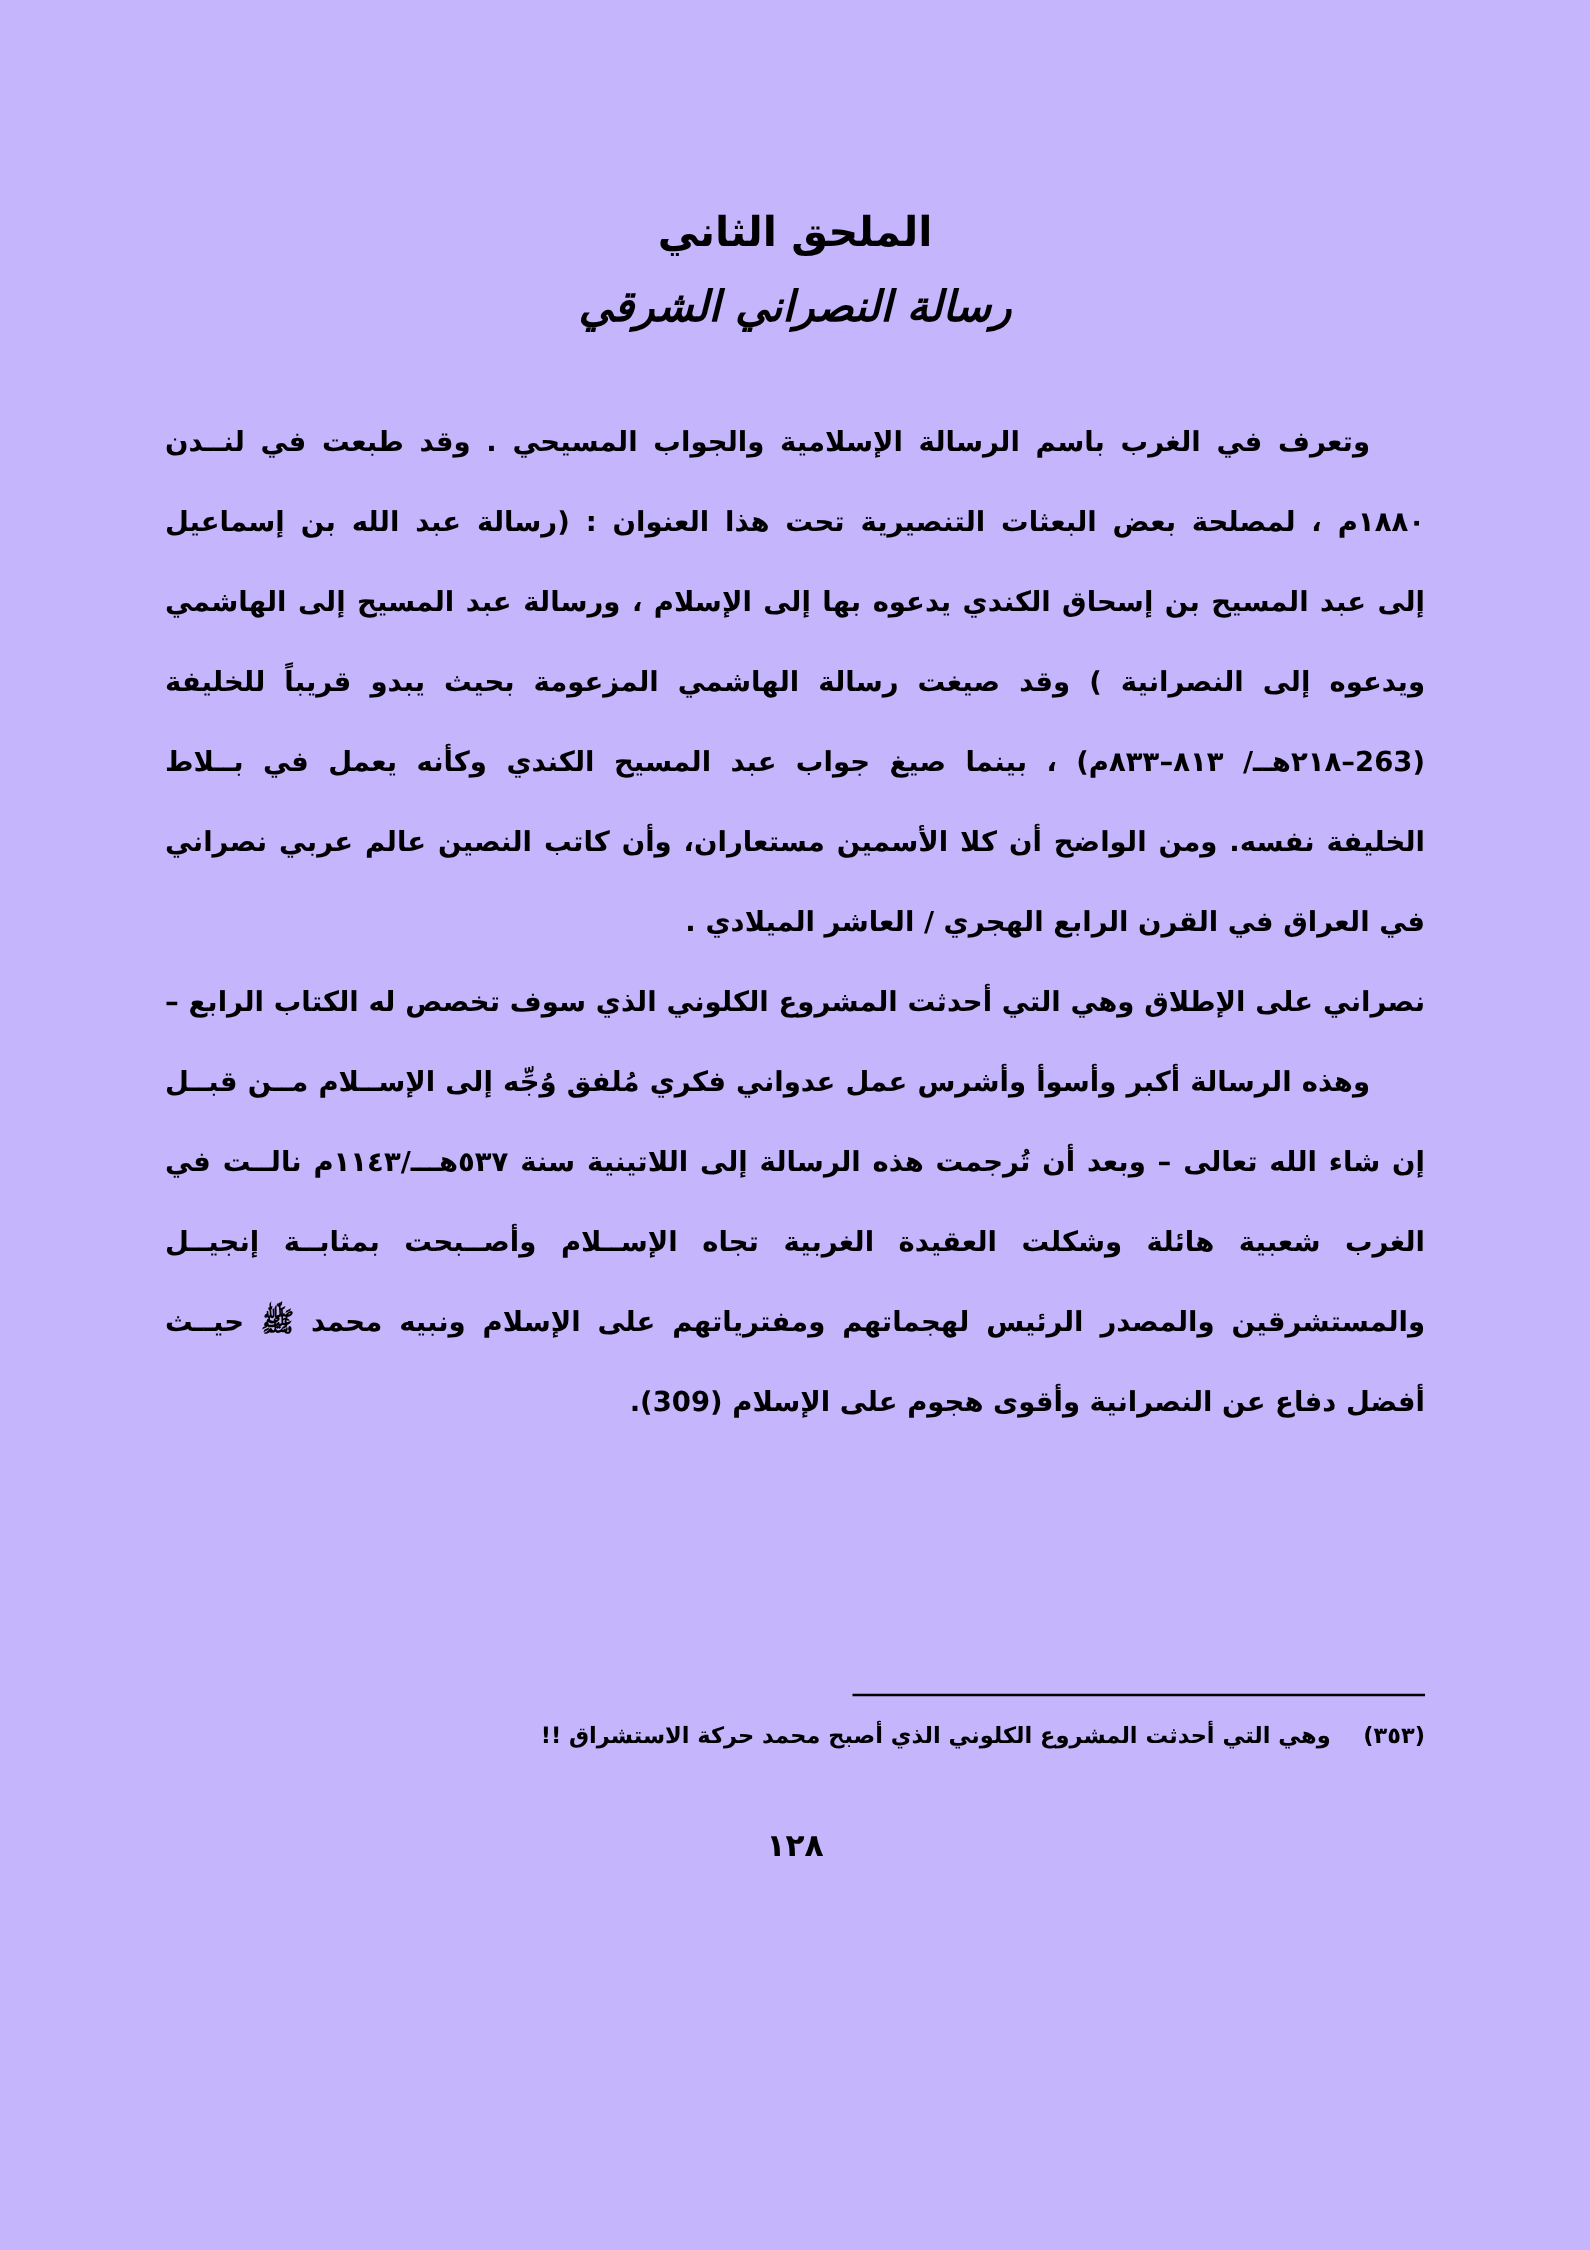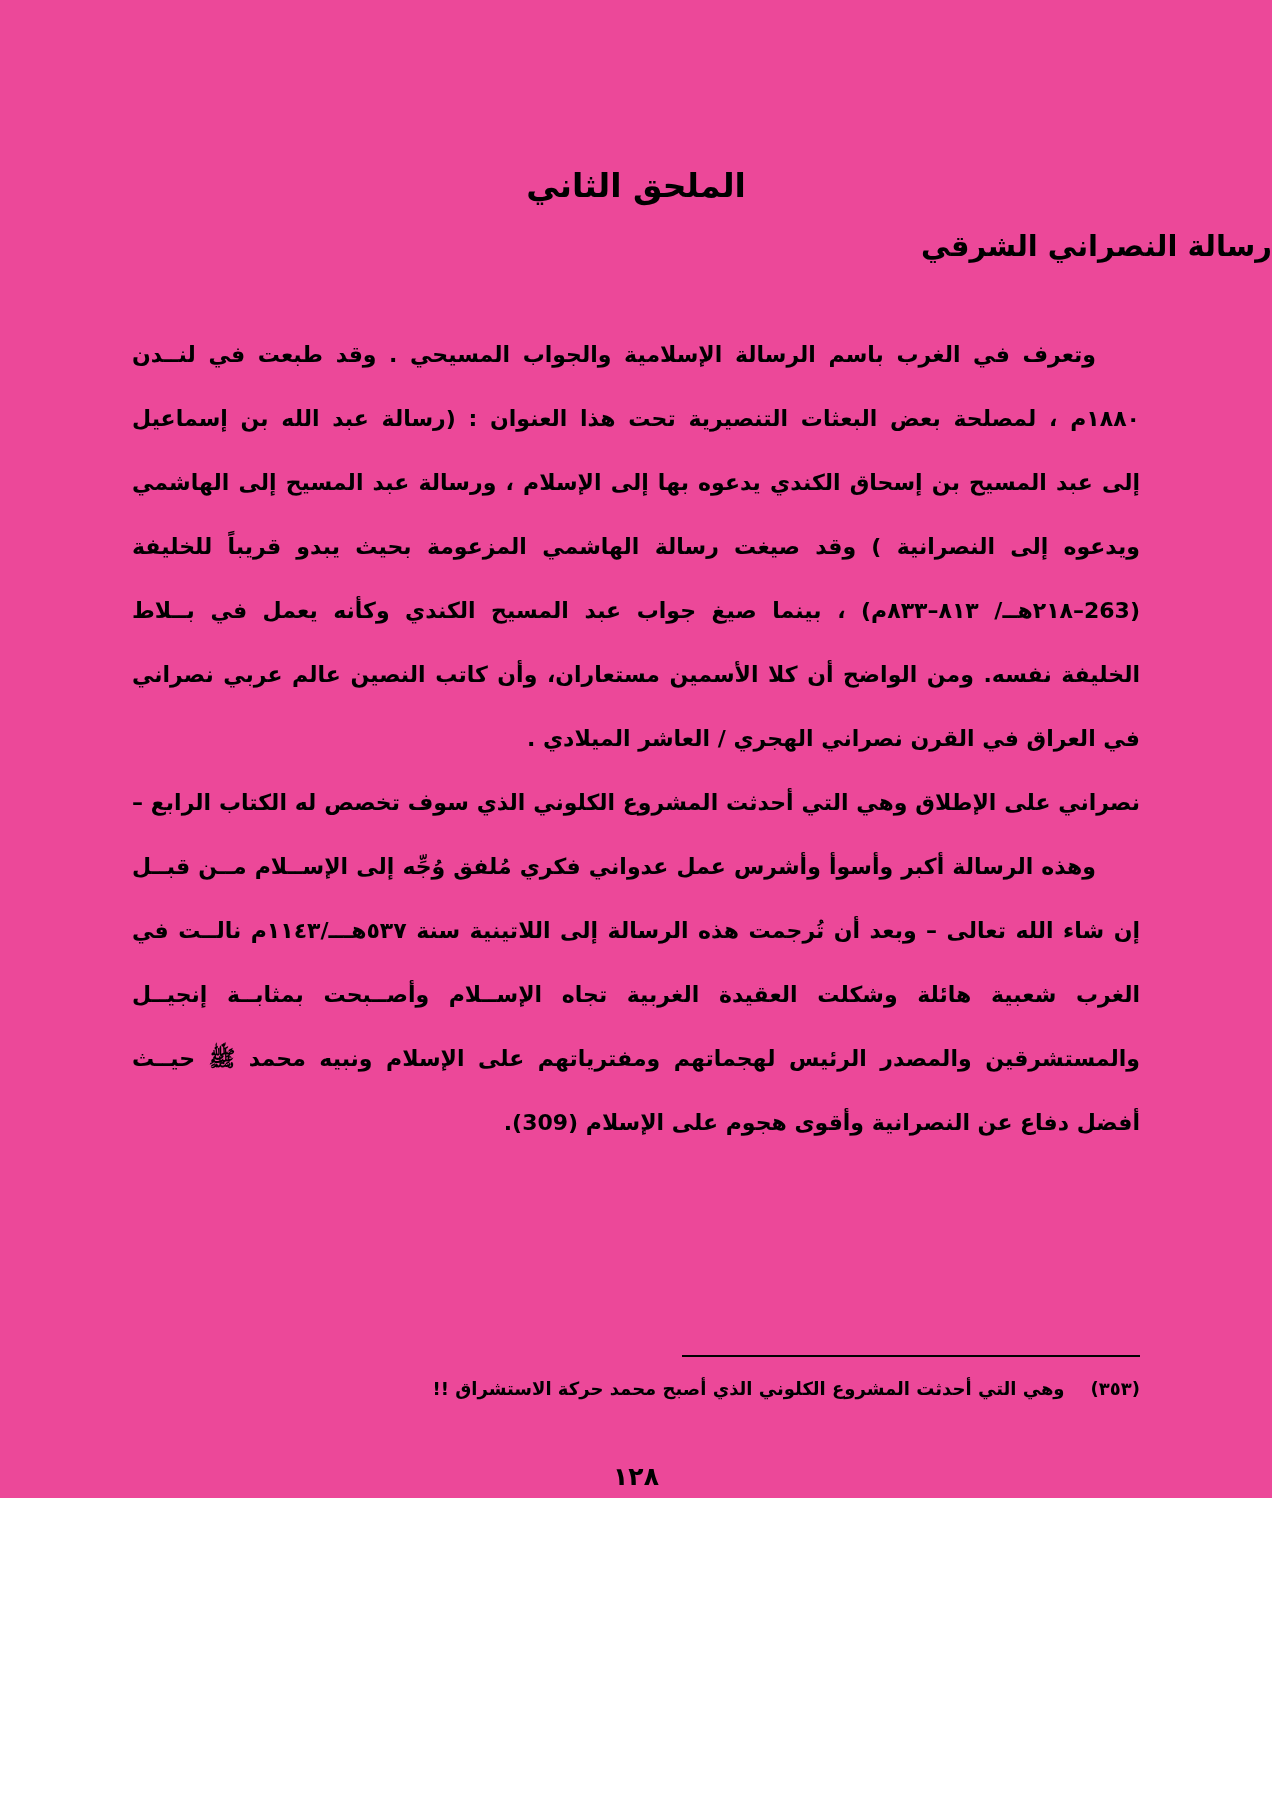--- a/index.html
+++ b/index.html
@@ -1,39 +1,41 @@
 <!DOCTYPE html>
 <html lang="ar" dir="rtl"><head>
 <meta charset="utf-8">
 <style>
   html, body { margin: 0; padding: 0; background: #ffffff; }
   .page {
     position: relative;
     width: 1272px;
-    height: 1498px;
+    height: 1800px;
     margin: 0 auto;
-    background: #ec4899;
+    background: #c4b5fd;
     color: #000000;
     direction: rtl;
     font-family: "DejaVu Sans", sans-serif;
     font-weight: bold;
     overflow: hidden;
   }
   .title {
     position: absolute;
     top: 160px; left: 0; right: 0;
     text-align: center;
     font-size: 33px;
     line-height: 52px;
   }
   .subtitle {
     position: absolute;
     top: 222px; left: 0; right: 0;
-    font-size: 29px;
+    text-align: center;
+    font-size: 34px;
     line-height: 48px;
+    font-style: italic;
   }
   .body-text {
     position: absolute;
     top: 323px;
     right: 132px;
     width: 1008px;
     font-size: 22px;
   }
   .para { margin: 0; }
   .line {
@@ -81,21 +83,21 @@
   <div class="subtitle">رسالة النصراني الشرقي</div>
 
   <div class="body-text">
     <div class="para">
       <div class="line indent">وتعرف في الغرب باسم الرسالة الإسلامية والجواب المسيحي . وقد طبعت في لنــدن ســنة</div>
       <div class="line">١٨٨٠م ، لمصلحة بعض البعثات التنصيرية تحت هذا العنوان : (رسالة عبد الله بن إسماعيل الهاشمي</div>
       <div class="line">إلى عبد المسيح بن إسحاق الكندي يدعوه بها إلى الإسلام ، ورسالة عبد المسيح إلى الهاشمي يرد عليه</div>
       <div class="line">ويدعوه إلى النصرانية ) وقد صيغت رسالة الهاشمي المزعومة بحيث يبدو قريباً للخليفة العباسي المأمون</div>
       <div class="line">(263–٢١٨هــ/ ٨١٣–٨٣٣م) ، بينما صيغ جواب عبد المسيح الكندي وكأنه يعمل في بــلاط</div>
       <div class="line">الخليفة نفسه. ومن الواضح أن كلا الأسمين مستعاران، وأن كاتب النصين عالم عربي نصراني عــاش</div>
-      <div class="line last">في العراق في القرن نصراني الهجري / العاشر الميلادي .</div>
+      <div class="line last">في العراق في القرن الرابع الهجري / العاشر الميلادي .</div>
     </div>
     <div class="para">
       <div class="line">نصراني على الإطلاق وهي التي أحدثت المشروع الكلوني الذي سوف تخصص له الكتاب الرابع –</div>
       <div class="line indent">وهذه الرسالة أكبر وأسوأ وأشرس عمل عدواني فكري مُلفق وُجِّه إلى الإســلام مــن قبــل</div>
       <div class="line">إن شاء الله تعالى – وبعد أن تُرجمت هذه الرسالة إلى اللاتينية سنة ٥٣٧هـــ/١١٤٣م نالــت في</div>
       <div class="line">الغرب شعبية هائلة وشكلت العقيدة الغربية تجاه الإســلام وأصــبحت بمثابــة إنجيــل المنصــرين</div>
       <div class="line">والمستشرقين والمصدر الرئيس لهجماتهم ومفترياتهم على الإسلام ونبيه محمد ﷺ حيــث اعتبروهــا</div>
       <div class="line last">أفضل دفاع عن النصرانية وأقوى هجوم على الإسلام (309).</div>
     </div>
   </div>

